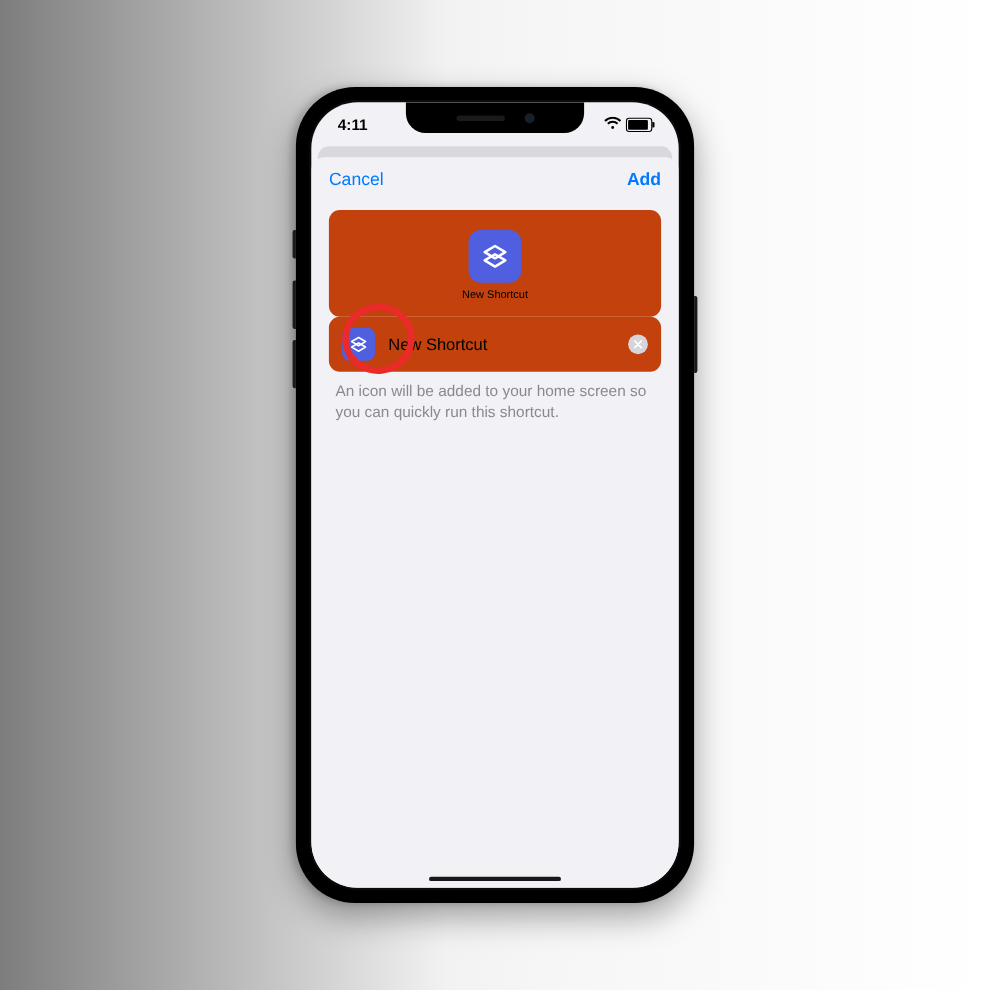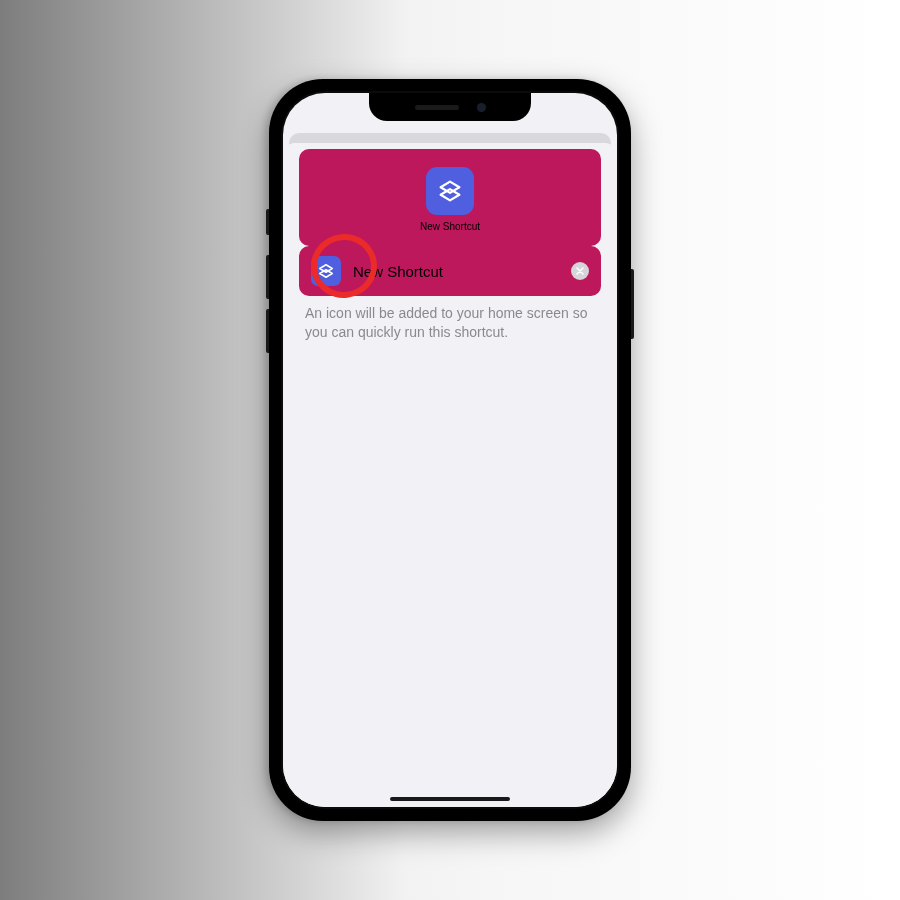--- a/index.html
+++ b/index.html
@@ -26,21 +26,21 @@
   .batt::after{content:"";position:absolute;right:-3px;top:3px;width:2px;height:5px;background:#000;border-radius:0 1px 1px 0;}
   .batt .fill{position:absolute;left:1px;top:1px;bottom:1px;width:80%;background:#000;border-radius:1px;}
   
   .peek{position:absolute;top:40px;left:0;right:0;height:14px;background:rgba(0,0,0,.10);border-top-left-radius:10px;border-top-right-radius:10px;margin:0 6px;}
   .sheet{position:absolute;top:50px;left:0;right:0;bottom:0;background:#f2f2f6;border-top-left-radius:12px;border-top-right-radius:12px;}
   .navbar{height:42px;display:flex;align-items:center;justify-content:space-between;padding:0 16px;}
   .navbtn{color:#007aff;font-size:16px;cursor:pointer;}
   .navbtn.bold{font-weight:600;}
   .content{padding:6px 16px 0 16px;}
   .section-label{font-size:11px;color:#8a8a8e;letter-spacing:.3px;margin:16px 4px 6px 4px;text-transform:uppercase;}
-  .card{background:#be185d;border-radius:10px;padding:16px 12px;}
+  .card{background:#c2410c;border-radius:10px;padding:16px 12px;}
   .preview-card{display:flex;flex-direction:column;align-items:center;gap:6px;padding:18px 12px 14px 12px;}
   .appicon{width:48px;height:48px;border-radius:11px;background:#4f5fe0;display:flex;align-items:center;justify-content:center;}
   .appicon.sm{width:30px;height:30px;border-radius:7px;}
   .appname{font-size:10px;color:#000;}
   .row-card{display:flex;align-items:center;gap:10px;padding:10px 12px;position:relative;}
   .name-input{flex:1;border:none;outline:none;font-size:15px;color:#000;background:transparent;}
   .clear{width:18px;height:18px;border-radius:50%;background:#d5d5da;color:#fff;display:flex;align-items:center;justify-content:center;font-size:11px;line-height:1;cursor:pointer;}
   .footer-text{font-size:14px;color:#8a8a8e;margin:8px 6px 0 6px;line-height:1.35;}
   .home-ind{position:absolute;bottom:6px;left:50%;transform:translateX(-50%);width:120px;height:4px;background:#000;border-radius:3px;opacity:.9;}
   
@@ -58,24 +58,41 @@
     <div class="btn-l v1"></div>
     <div class="btn-l v2"></div>
     <div class="btn-r"></div>
     <div class="phone-inner">
       <div class="screen">
         <div class="notch">
           <div class="speaker"></div>
           <div class="cam"></div>
         </div>
 
+        <div class="status">
+          <span>4:11</span>
+          <span class="right">
+            <span class="wifi">
+              <svg width="16" height="12" viewBox="0 0 16 12">
+                  <path d="M8 11.2a1.3 1.3 0 100-2.6 1.3 1.3 0 000 2.6zM4.2 7.2a5.4 5.4 0 017.6 0l1.3-1.3a7.2 7.2 0 00-10.2 0l1.3 1.3zM1.6 4.6a9 9 0 0112.8 0L15.7 3.3a10.9 10.9 0 00-15.4 0L1.6 4.6z" fill="#000"></path>
+                </svg>
+            </span>
+            <span class="batt">
+                <span class="fill"></span>
+              </span>
+          </span>
+        </div>
 
         <div class="peek"></div>
 
         <div class="sheet">
+          <div class="navbar">
+            <span class="navbtn">Cancel</span>
+            <span class="navbtn bold">Add</span>
+          </div>
 
           <div class="content">
             <div class="card preview-card">
               <div class="appicon">
                 <svg width="30" height="30" viewBox="0 0 32 32">
                   <path class="glyph" d="M6 12 L16 6 L26 12 L16 18 Z"></path>
                   <path class="glyph" d="M6 20 L16 14 L26 20 L16 26 Z"></path>
                 </svg>
               </div>
               <div class="appname">New Shortcut</div>

